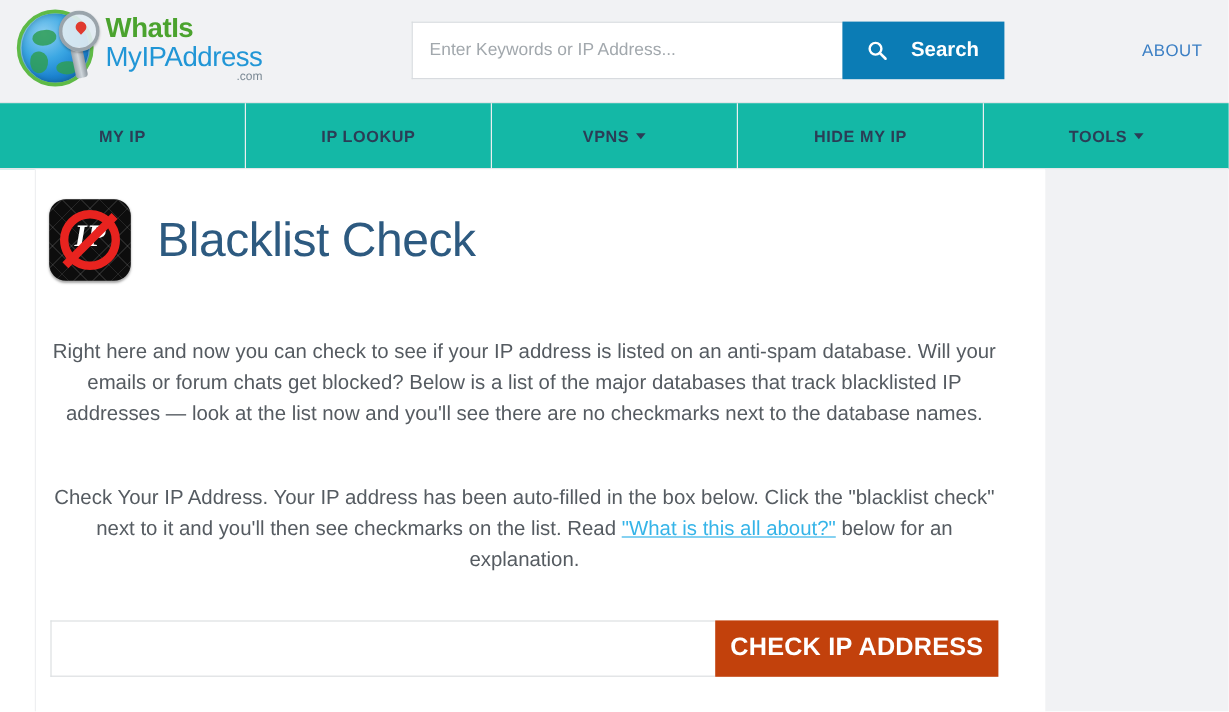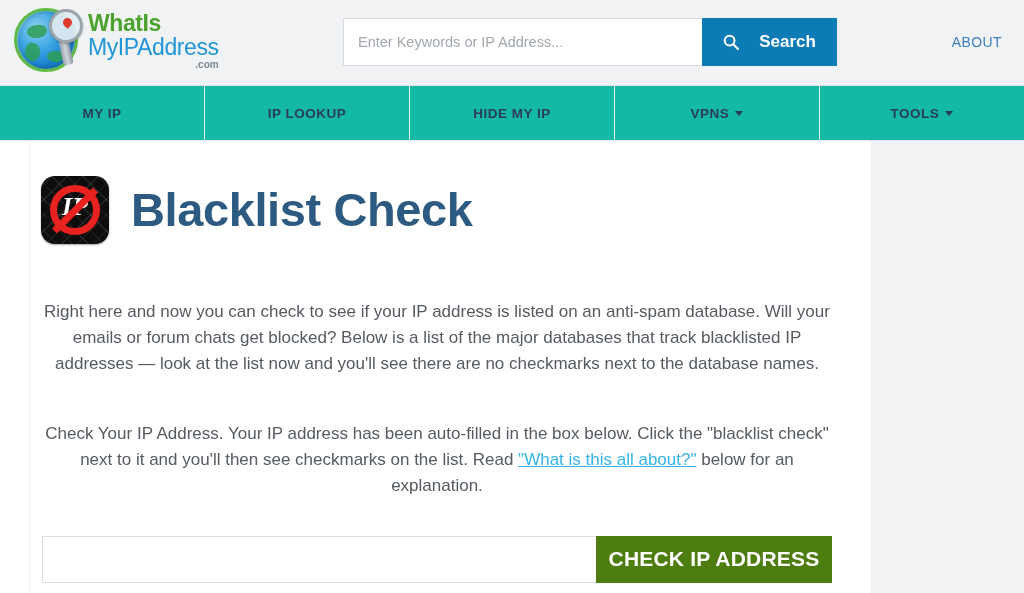--- a/index.html
+++ b/index.html
@@ -72,21 +72,21 @@
   .logo-text { margin-left: 10px; line-height: 1; padding-top: 2px; }
   .logo-line1 {
     font-size: 23px; font-weight: bold; color: #4ba32e;
     letter-spacing: -.4px;
   }
   .logo-line2 {
     font-size: 23px; font-weight: normal; color: #2196d6;
     letter-spacing: -.4px; margin-top: 1px;
   }
   .logo-dotcom {
-    font-size: 10px; font-weight: bold; color: #7b8994;
+    font-size: 10px; font-weight: normal; color: #7b8994;
     text-align: right; margin-top: 1px;
   }
 
   .search-wrap {
     position: absolute; left: 343px; top: 18px;
     width: 494px; height: 48px;
     display: flex;
   }
   .search-input {
     flex: 1 1 auto; height: 48px;
@@ -181,21 +181,21 @@
     transform: rotate(-45deg);
   }
   .page-icon .ip {
     position: absolute; left: 0; right: 0; top: 18px;
     text-align: center; color: #ffffff;
     font-size: 26px; font-weight: bold; font-style: italic;
     font-family: "Liberation Serif", serif; line-height: 1;
   }
   .page-title {
     margin-left: 22px;
-    font-size: 47px; font-weight: bold; color: #2d5a80;
+    font-size: 40px; font-weight: normal; color: #2d5a80;
     letter-spacing: -.4px;
   }
 
   .body-text {
     margin: 0 0 0 12px;
     width: 790px;
     font-size: 17px; line-height: 26px; color: #555b61; text-align: center;
   }
   .para1 { margin-top: 30px; }
   .para2 { margin-top: 44px; }
@@ -210,21 +210,21 @@
   .ip-input {
     flex: 1 1 auto; height: 47px;
     border: 1px solid #dcdfe2; border-right: none;
     background: #fff; outline: none;
     font-family: "Liberation Sans", sans-serif;
     font-size: 15px; color: #333;
     padding: 0 12px;
   }
   .check-btn {
     width: 236px; height: 47px;
-    background: #4d7c0f; border: none; color: #ffffff;
+    background: #c2410c; border: none; color: #ffffff;
     font-family: "Liberation Sans", sans-serif;
     font-size: 21px; font-weight: bold;
     letter-spacing: .2px;
     display: flex; align-items: center; justify-content: center;
     cursor: pointer;
   }
 </style>
 </head>
 <body>
 
@@ -267,25 +267,25 @@
   </div>
 
   <div class="nav">
     <div class="nav-item">
       <span>MY IP</span>
     </div>
     <div class="nav-item">
       <span>IP LOOKUP</span>
     </div>
     <div class="nav-item">
-      <span>HIDE MY IP</span>
-    </div>
-    <div class="nav-item">
       <span>VPNS</span>
       <span class="nav-caret"></span>
+    </div>
+    <div class="nav-item">
+      <span>HIDE MY IP</span>
     </div>
     <div class="nav-item">
       <span>TOOLS</span>
       <span class="nav-caret"></span>
     </div>
   </div>
 
   <div class="sidebar"></div>
 
   <div class="content">

